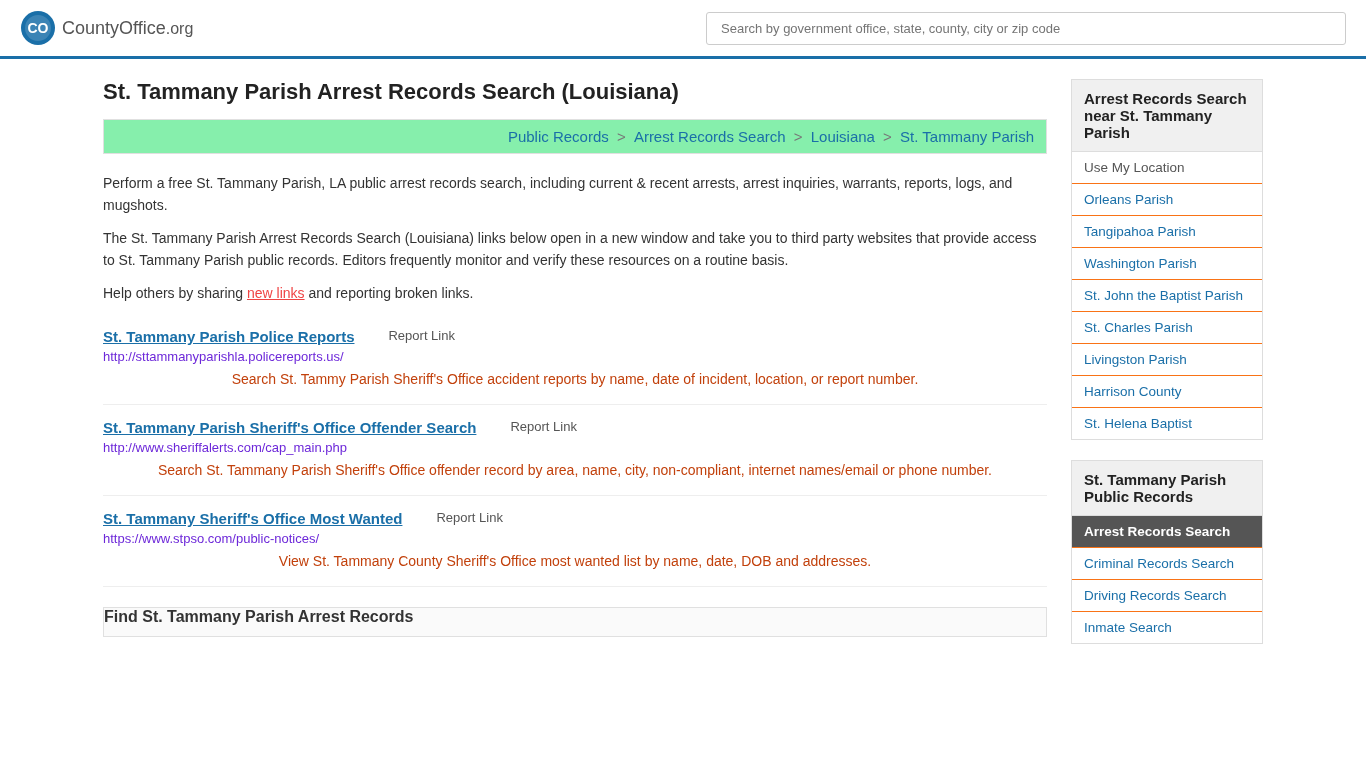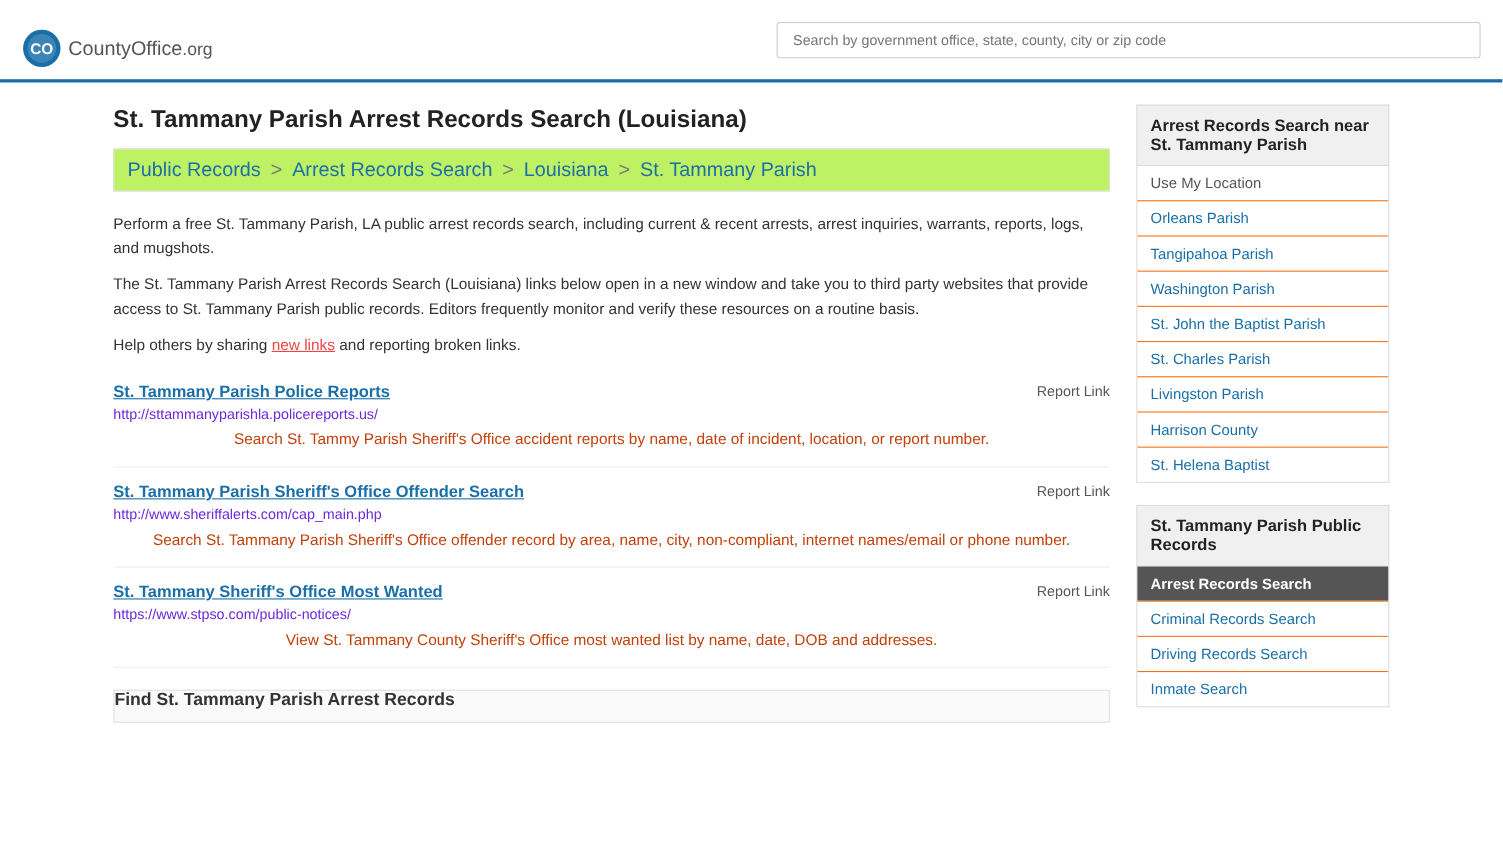--- a/index.html
+++ b/index.html
@@ -11,21 +11,20 @@
       border-bottom: 3px solid #1a6fa8;
       padding: 10px 20px;
       display: flex;
       align-items: center;
       gap: 20px;
     }
     .logo-area {
       display: flex;
       align-items: center;
       gap: 6px;
-      margin-top: 16px;
     }
     .logo-icon {
       width: 36px;
       height: 36px;
     }
     .logo-text {
       font-size: 18px;
       font-weight: bold;
       color: #1a6fa8;
     }
@@ -54,40 +53,41 @@
       margin: 0 auto;
       padding: 20px 20px;
       display: flex;
       gap: 24px;
     }
     .content-area {
       flex: 1;
       min-width: 0;
     }
     .sidebar {
-      width: 230px;
+      width: 192px;
       flex-shrink: 0;
     }
 
     
     .page-title {
       font-size: 22px;
       font-weight: bold;
       color: #222;
       margin-bottom: 14px;
     }
 
     
     .breadcrumb {
-      background: #bef264;
+      background: #86efac;
       padding: 8px 12px;
-      font-size: 18px;
+      font-size: 15px;
       color: #555;
       margin-bottom: 18px;
       border: 1px solid #e0e0e0;
+      text-align: right;
     }
     .breadcrumb a {
       color: #1a6fa8;
       text-decoration: none;
     }
     .breadcrumb span { color: #777; margin: 0 4px; }
 
     
     .description {
       font-size: 14px;
@@ -101,23 +101,24 @@
     }
 
     
     .record-item {
       padding: 14px 0;
       border-bottom: 1px solid #eee;
     }
     .record-item:first-child { border-top: 1px solid #eee; margin-top: 14px; }
     .record-header {
       display: flex;
-      justify-content: space-between;
+      justify-content: flex-start;
       align-items: flex-start;
       margin-bottom: 4px;
+      gap: 24px;
     }
     .record-title a {
       font-size: 15px;
       font-weight: bold;
       color: #1a6fa8;
       text-decoration: underline;
       cursor: pointer;
     }
     .report-link {
       font-size: 13px;

